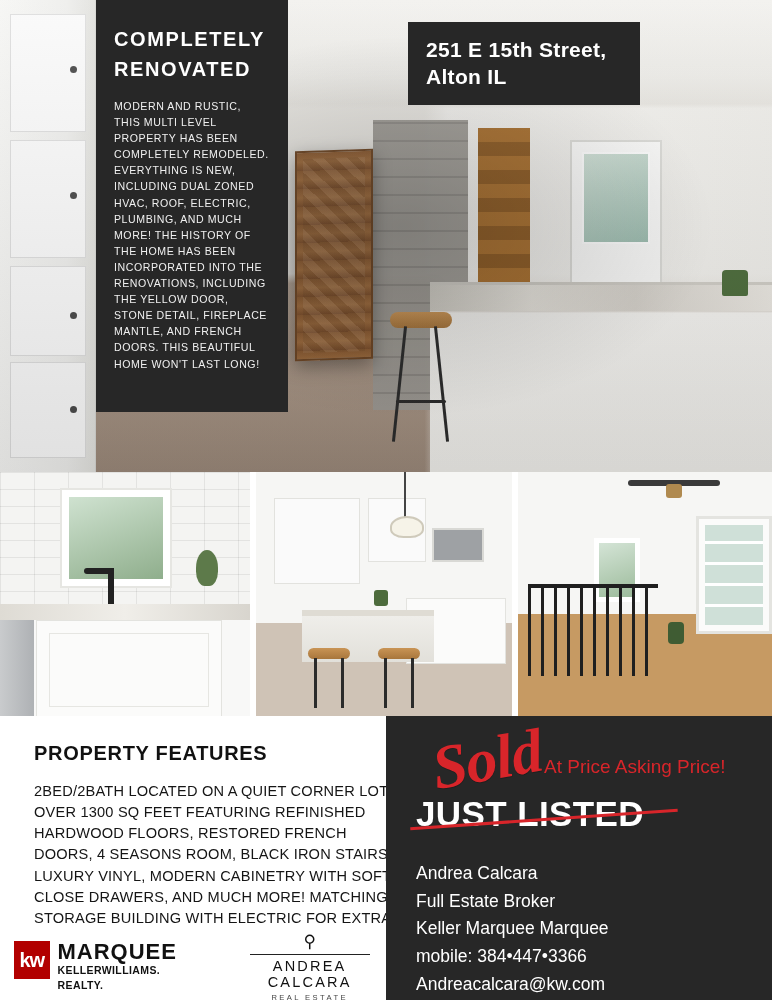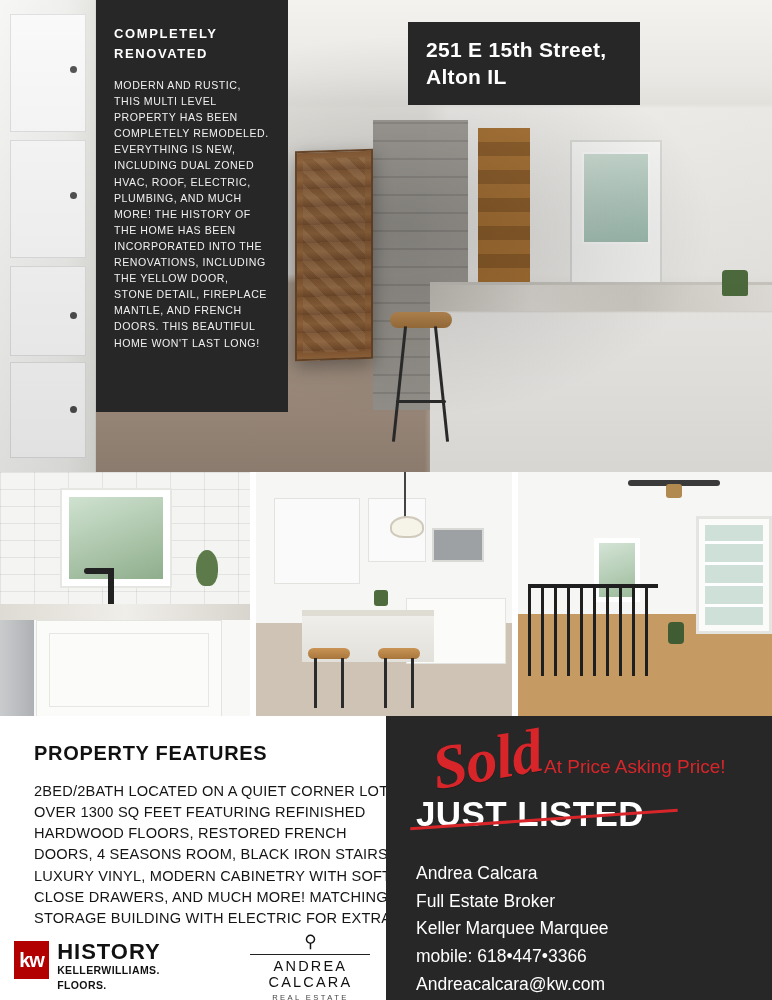--- a/index.html
+++ b/index.html
@@ -109,21 +109,21 @@
     background:#4b6b3a; border-radius:4px 4px 2px 2px;
   }
 
   
   .renov-box {
     position:absolute; left:96px; top:0; width:192px; height:412px;
     background:#272727; color:#ffffff;
     padding:24px 18px 18px 18px;
   }
   .renov-title {
-    font-size:13px; font-weight:700; letter-spacing:1.6px; line-height:1.5;
+    font-size:20px; font-weight:700; letter-spacing:1.6px; line-height:1.5;
     margin-bottom:14px; text-transform:uppercase;
   }
   .renov-body {
     font-size:10.6px; line-height:1.52; letter-spacing:.55px; text-transform:uppercase;
     color:#f0f0f0;
   }
   .addr-box {
     position:absolute; left:408px; top:22px; width:232px; min-height:78px;
     background:#272727; color:#fff;
     padding:14px 18px;
@@ -353,31 +353,31 @@
         <div class="sold-sub">At Price Asking Price!</div>
       </div>
       <div class="just-listed-wrap">
         <div class="just-listed">JUST LISTED</div>
         <div class="strike"></div>
       </div>
       <div class="agent">
         <div>Andrea Calcara</div>
         <div>Full Estate Broker</div>
         <div>Keller Marquee Marquee</div>
-        <div>mobile: 618•447•3366</div>
+        <div>mobile: 384•447•3366</div>
         <div>Andreacalcara@kw.com</div>
       </div>
     </div>
 
     <div class="logobar">
       <div class="kw">
         <div class="kw-mark">kw</div>
         <div class="kw-text">
-          <div class="kw-top">HISTORY</div>
-          <div class="kw-bot">KELLERWILLIAMS. FLOORS.</div>
+          <div class="kw-top">MARQUEE</div>
+          <div class="kw-bot">KELLERWILLIAMS. REALTY.</div>
         </div>
       </div>
       <div class="ac-logo">
         <div class="ac-key">⚲</div>
         <div class="ac-rule"></div>
         <div class="ac-name">ANDREA CALCARA</div>
         <div class="ac-sub">REAL ESTATE</div>
       </div>
     </div>
 

